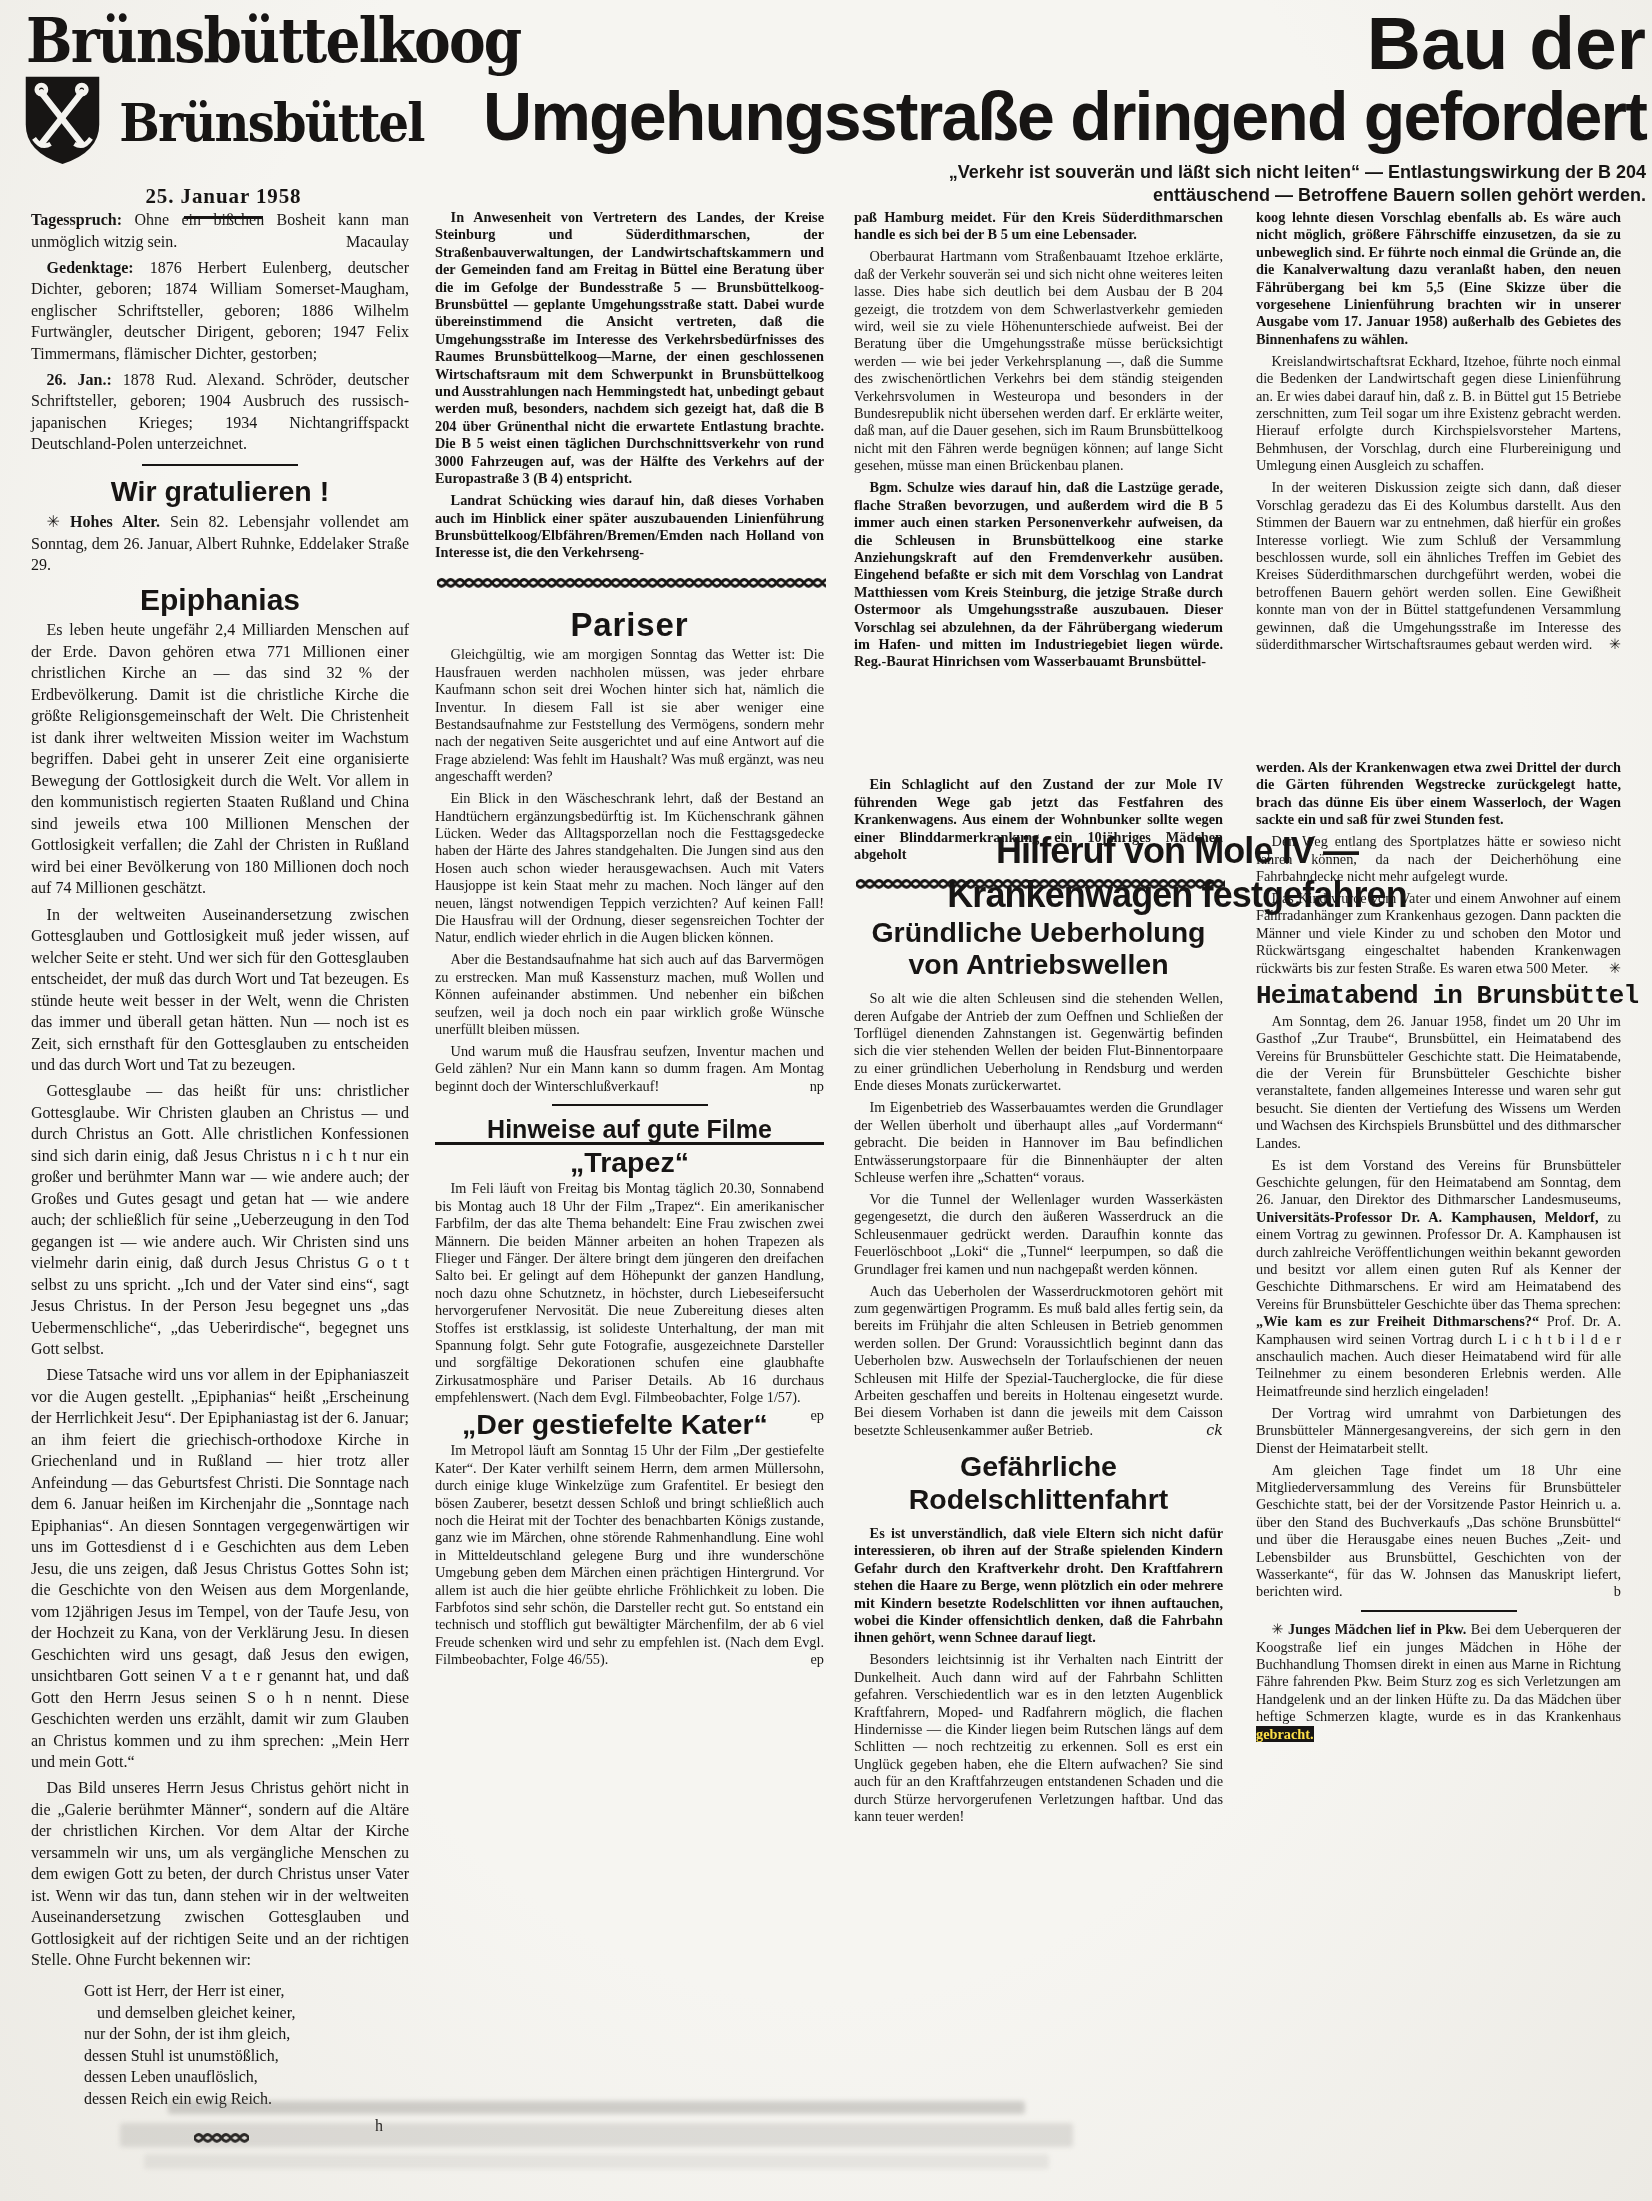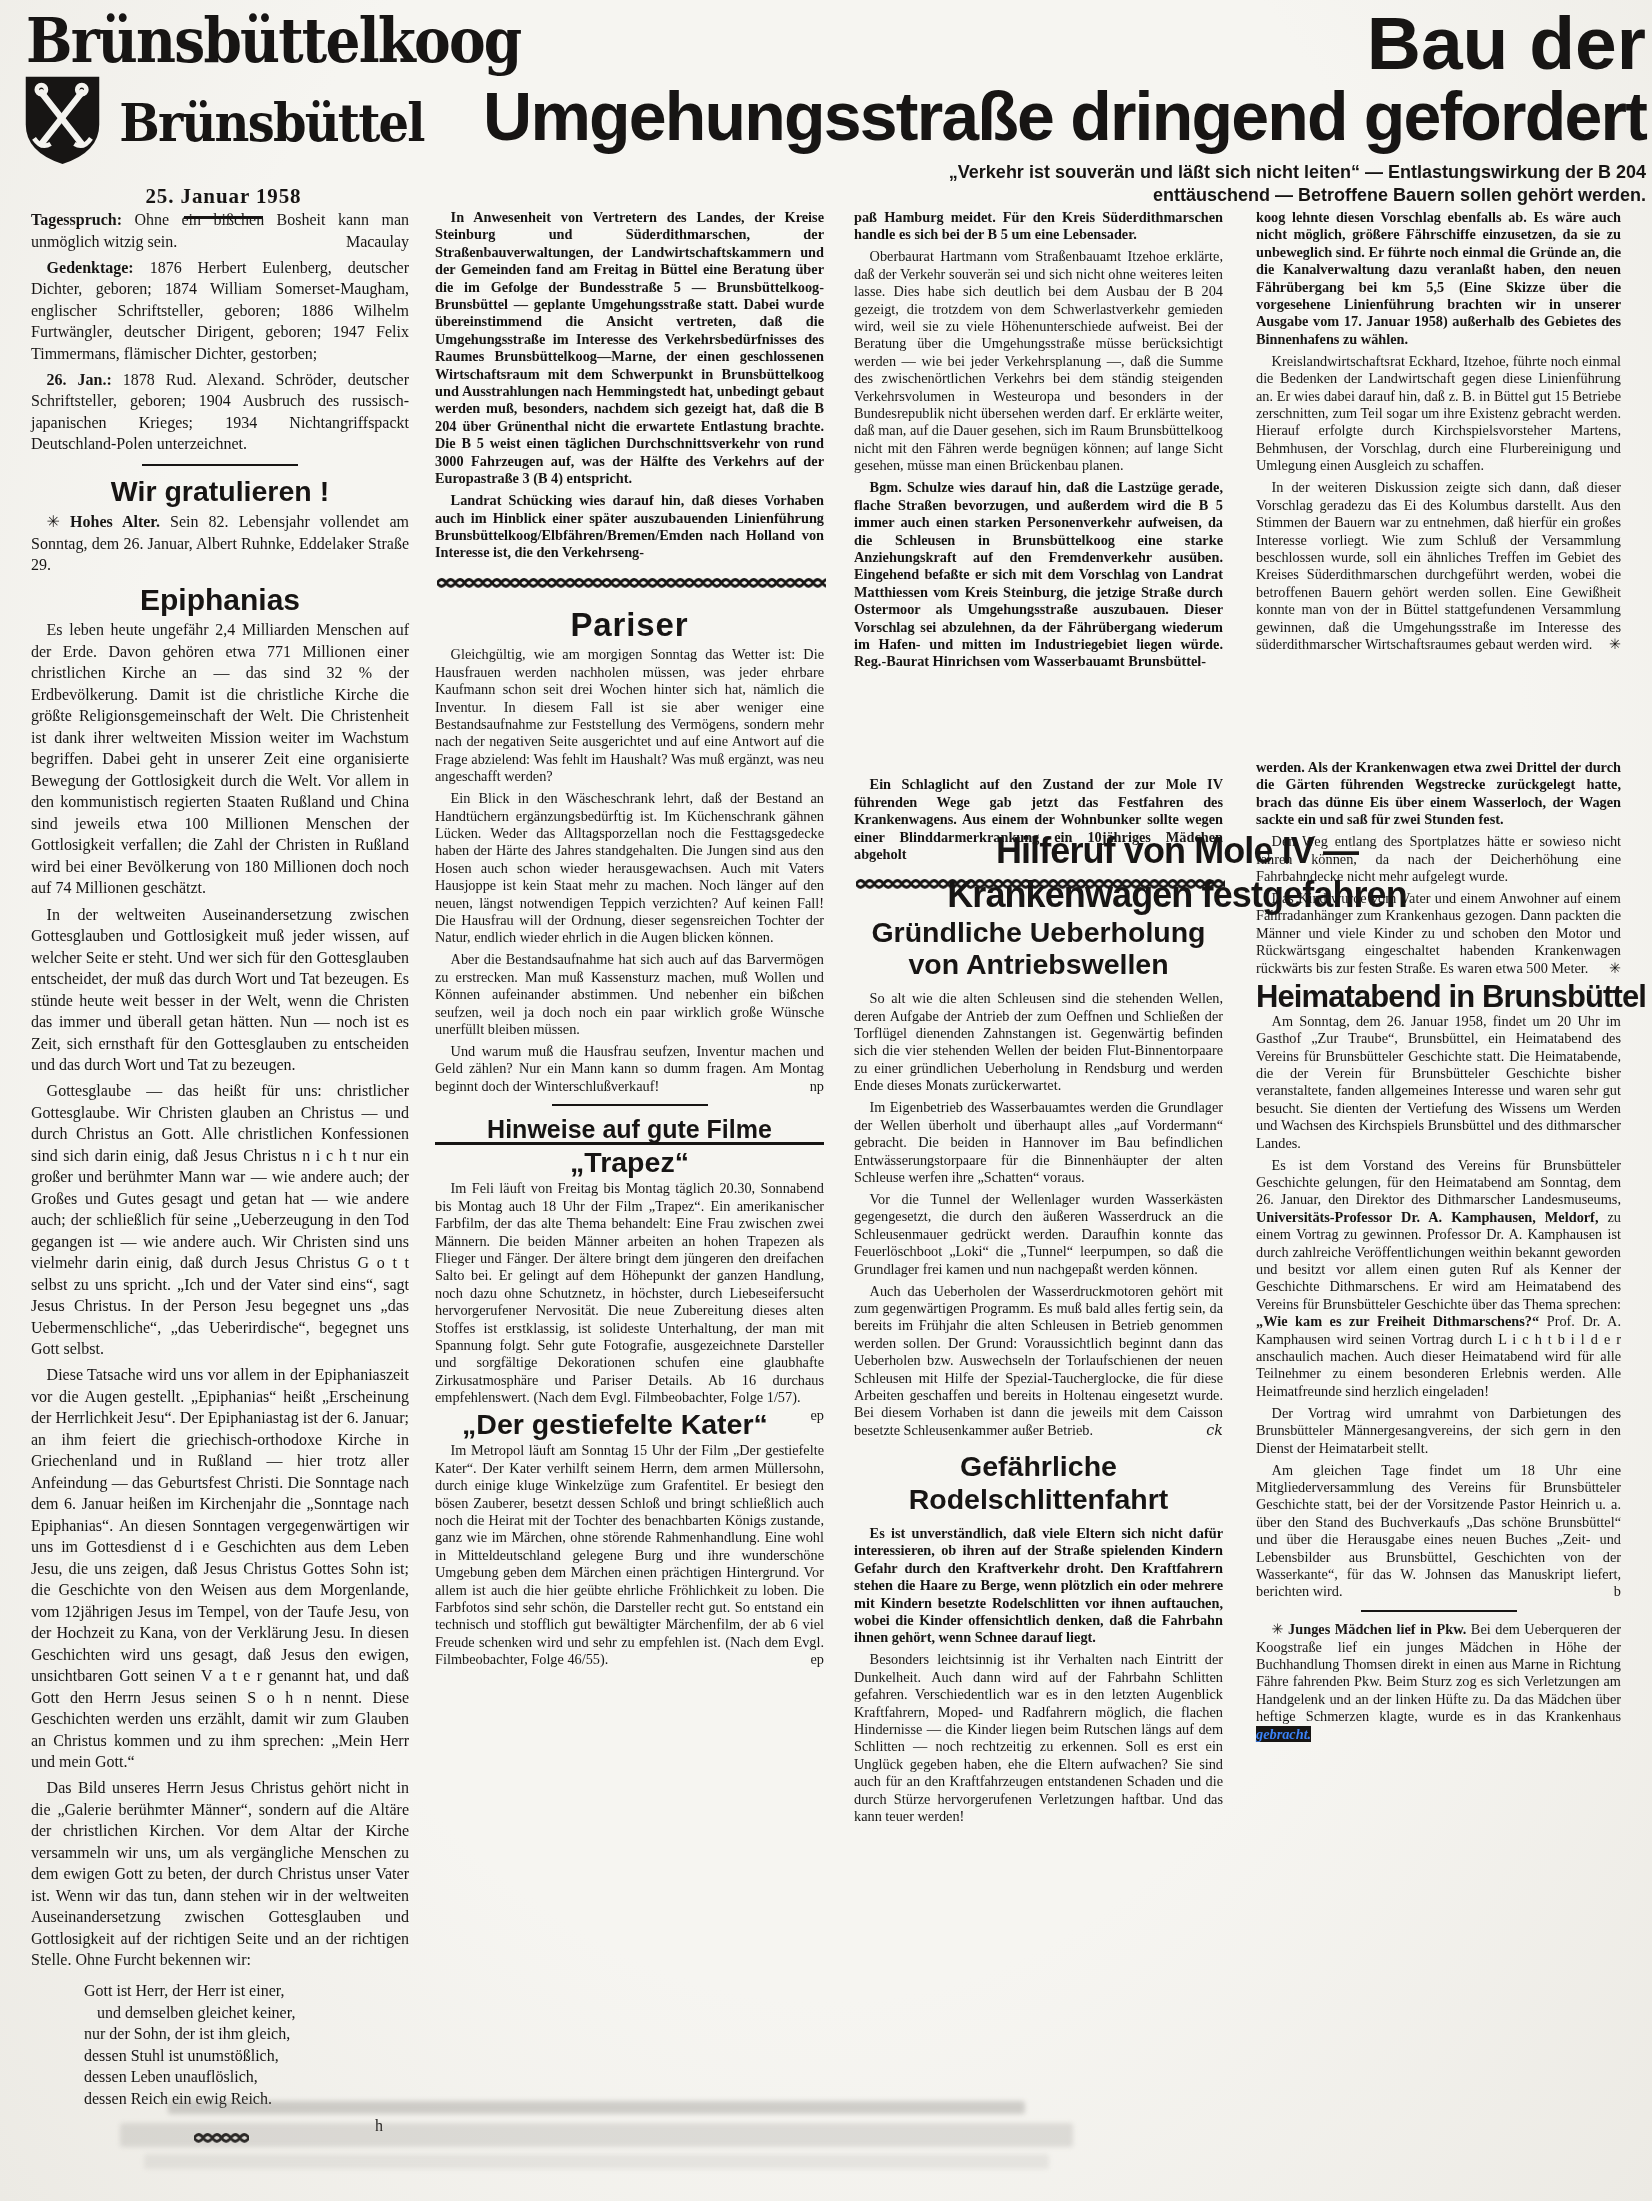--- a/index.html
+++ b/index.html
@@ -34,36 +34,36 @@
   b,.b{font-weight:bold;}
   .sig{float:right;font-weight:normal;}
   .sig-script{float:right;font-style:italic;font-family:"DejaVu Serif",serif;}
   h2,h3{font-family:"Liberation Sans","DejaVu Sans",sans-serif;text-align:center;margin:0;}
   .h-gratulieren{font-size:28.5px;margin:14.7px 0 9.2px 0;}
   .h-epiphanias{font-size:30px;margin:13px 0 9.2px 0;}
   .h-inventur{font-size:33px;margin:13px 0 13px 0;letter-spacing:0.9px;}
   .h-filme{font-size:25px;margin:14.7px 0 5.5px 0;padding-bottom:3px;border-bottom:3.7px solid #171514;}
   .h-film-title{font-size:28.5px;margin:9.2px 0 9.2px 0;}
   .h-two{font-size:28.5px;line-height:1.15;margin:11px 0 9.2px 0;}
-  .h-heimat{font-size:31px;margin:11px 0 7.3px 0;letter-spacing:-0.9px;white-space:nowrap;}
+  .h-heimat{font-size:26px;margin:11px 0 7.3px 0;letter-spacing:-0.9px;white-space:nowrap;font-family:Liberation Mono, monospace;}
   .mole-heading{position:absolute;left:865px;top:829px;width:624px;text-align:center;
                 font-family:Liberation Sans, sans-serif;font-weight:bold;
                 font-size:36px;line-height:44px;letter-spacing:-0.9px;}
   .braid{height:13.8px;margin:9.2px 1.8px;}
   .poem{margin:9.2px 0 5.5px 53px;text-align:left;line-height:21.5px;}
   .poem div{text-indent:0;}
   .poem .pl1{margin-left:0;}
   .poem .pl2{margin-left:13px;}
   .star{font-family:"DejaVu Sans",sans-serif;font-weight:normal;}
   .spacer-mole{height:101px;}
   .ghost{position:absolute;left:110px;top:2101px;width:973px;filter:blur(2.8px);opacity:.28;}
   .ghost .g1{height:13px;background:#6f6d68;width:88%;margin:0 auto 9.2px auto;border-radius:2.8px;}
   .ghost .g2{height:24px;background:#7a7873;width:98%;margin:0 auto 7.3px auto;border-radius:2.8px;opacity:.7;}
   .ghost .g3{height:14.7px;background:#8a8883;width:93%;margin:0 auto;border-radius:2.8px;opacity:.5;}
-  .smear{background:#171514;color:#3b82f6;font-style:italic;}
+  .smear{background:#171514;color:#fde047;}
 </style>
 </head>
 <body>
 
 <svg width="0" height="0" style="position:absolute">
   <defs>
     <pattern id="braid" width="20" height="15" patternUnits="userSpaceOnUse">
       <path d="M0 7.5 Q5 0 10 7.5 T20 7.5" stroke="#171514" stroke-width="3" fill="none"></path>
       <path d="M0 7.5 Q5 15 10 7.5 T20 7.5" stroke="#171514" stroke-width="3" fill="none"></path>
     </pattern>

